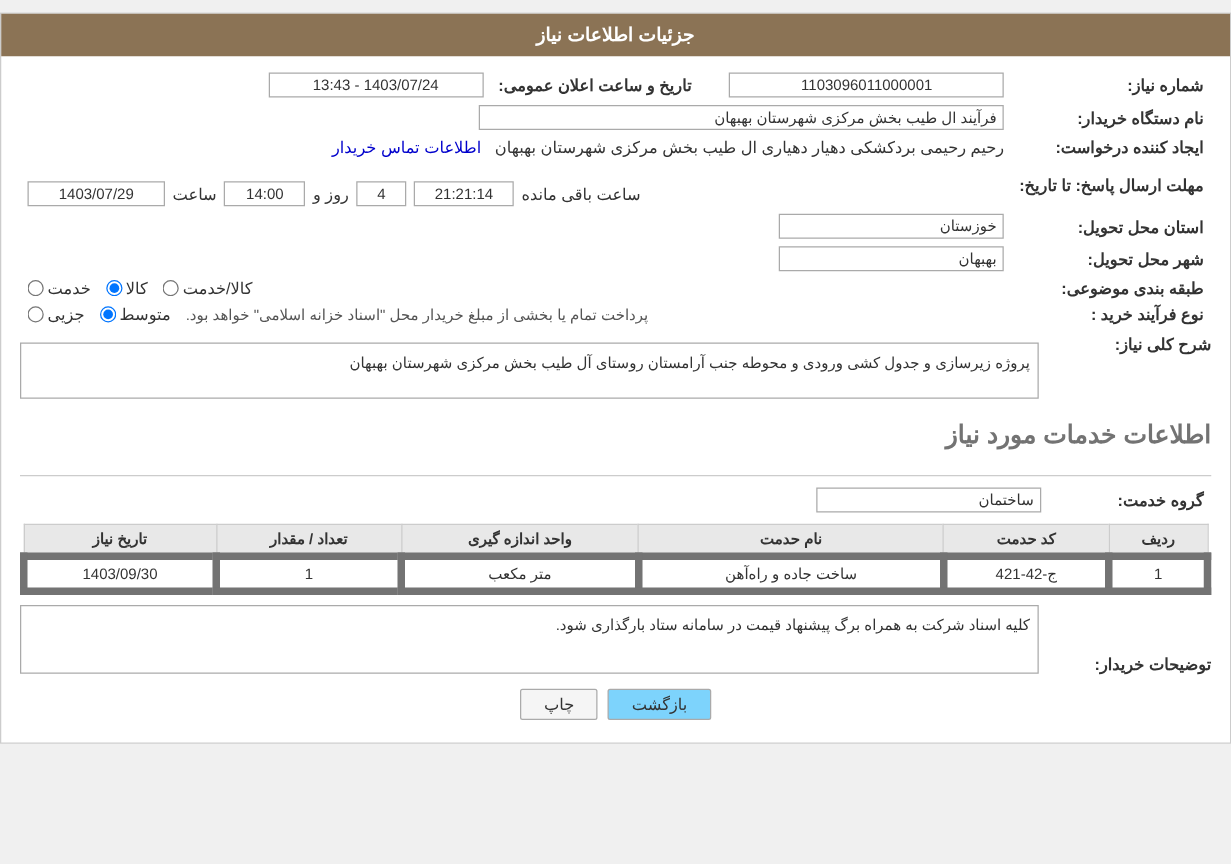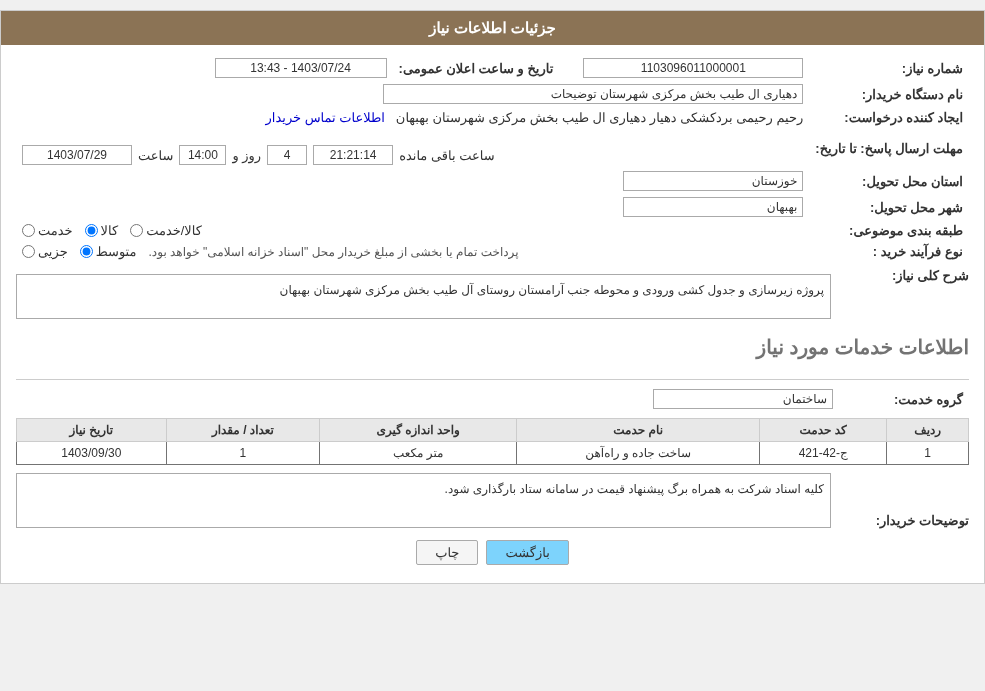--- a/index.html
+++ b/index.html
@@ -102,21 +102,21 @@
       font-size: 12px;
     }
     .service-table th {
       background: #e8e8e8;
       border: 1px solid #ccc;
       padding: 4px 6px;
       text-align: center;
       font-weight: bold;
     }
     .service-table td {
-      border: 1px solid #737373;
+      border: 6px solid #737373;
       padding: 4px 6px;
       text-align: center;
     }
     .service-table tr:nth-child(even) td { background: #f9f9f9; }
     .buttons-row {
       text-align: center;
       margin: 12px 0 8px 0;
       display: flex;
       justify-content: center;
       gap: 8px;
@@ -161,38 +161,38 @@
           <span class="input-box" style="display:inline-block; width:220px; text-align:center;">1103096011000001</span>
         </td>
         <td class="label-cell" style="text-align:right; width:160px;">تاریخ و ساعت اعلان عمومی:</td>
         <td class="value-cell">
           <span class="input-box" style="display:inline-block; width:172px; text-align:center;">1403/07/24 - 13:43</span>
         </td>
       </tr>
       <tr>
         <td class="label-cell">نام دستگاه خریدار:</td>
         <td class="value-cell" colspan="3">
-          <span class="input-box" style="display:inline-block; width:420px; text-align:right;">دهیاری ال طیب بخش مرکزی شهرستان توضیحات</span>
+          <span class="input-box" style="display:inline-block; width:420px; text-align:right;">فرآیند ال طیب بخش مرکزی شهرستان بهبهان</span>
         </td>
       </tr>
       <tr>
         <td class="label-cell">ایجاد کننده درخواست:</td>
         <td class="value-cell" colspan="3">
           <span>رحیم رحیمی بردکشکی دهیار دهیاری ال طیب بخش مرکزی شهرستان بهبهان</span>
           &nbsp;
           <a class="link-blue">اطلاعات تماس خریدار</a>
         </td>
       </tr>
       <tr>
         <td class="label-cell" style="vertical-align:middle;">مهلت ارسال پاسخ: تا تاریخ:</td>
         <td class="value-cell" colspan="3">
           <div class="row-flex" style="flex-direction:row-reverse; gap:6px;margin-top:14px;">
             <span class="input-box" style="display:inline-block; width:110px; text-align:center;">1403/07/29</span>
             <span>ساعت</span>
-            <span class="input-box" style="display:inline-block; width:47px; text-align:center;">14:00</span>
+            <span class="input-box" style="display:inline-block; width:65px; text-align:center;">14:00</span>
             <span>روز و</span>
             <span class="input-box" style="display:inline-block; width:40px; text-align:center;">4</span>
             <span class="input-box" style="display:inline-block; width:80px; text-align:center;">21:21:14</span>
             <span>ساعت باقی مانده</span>
           </div>
         </td>
       </tr>
       <tr>
         <td class="label-cell">استان محل تحویل:</td>
         <td class="value-cell" colspan="3">

